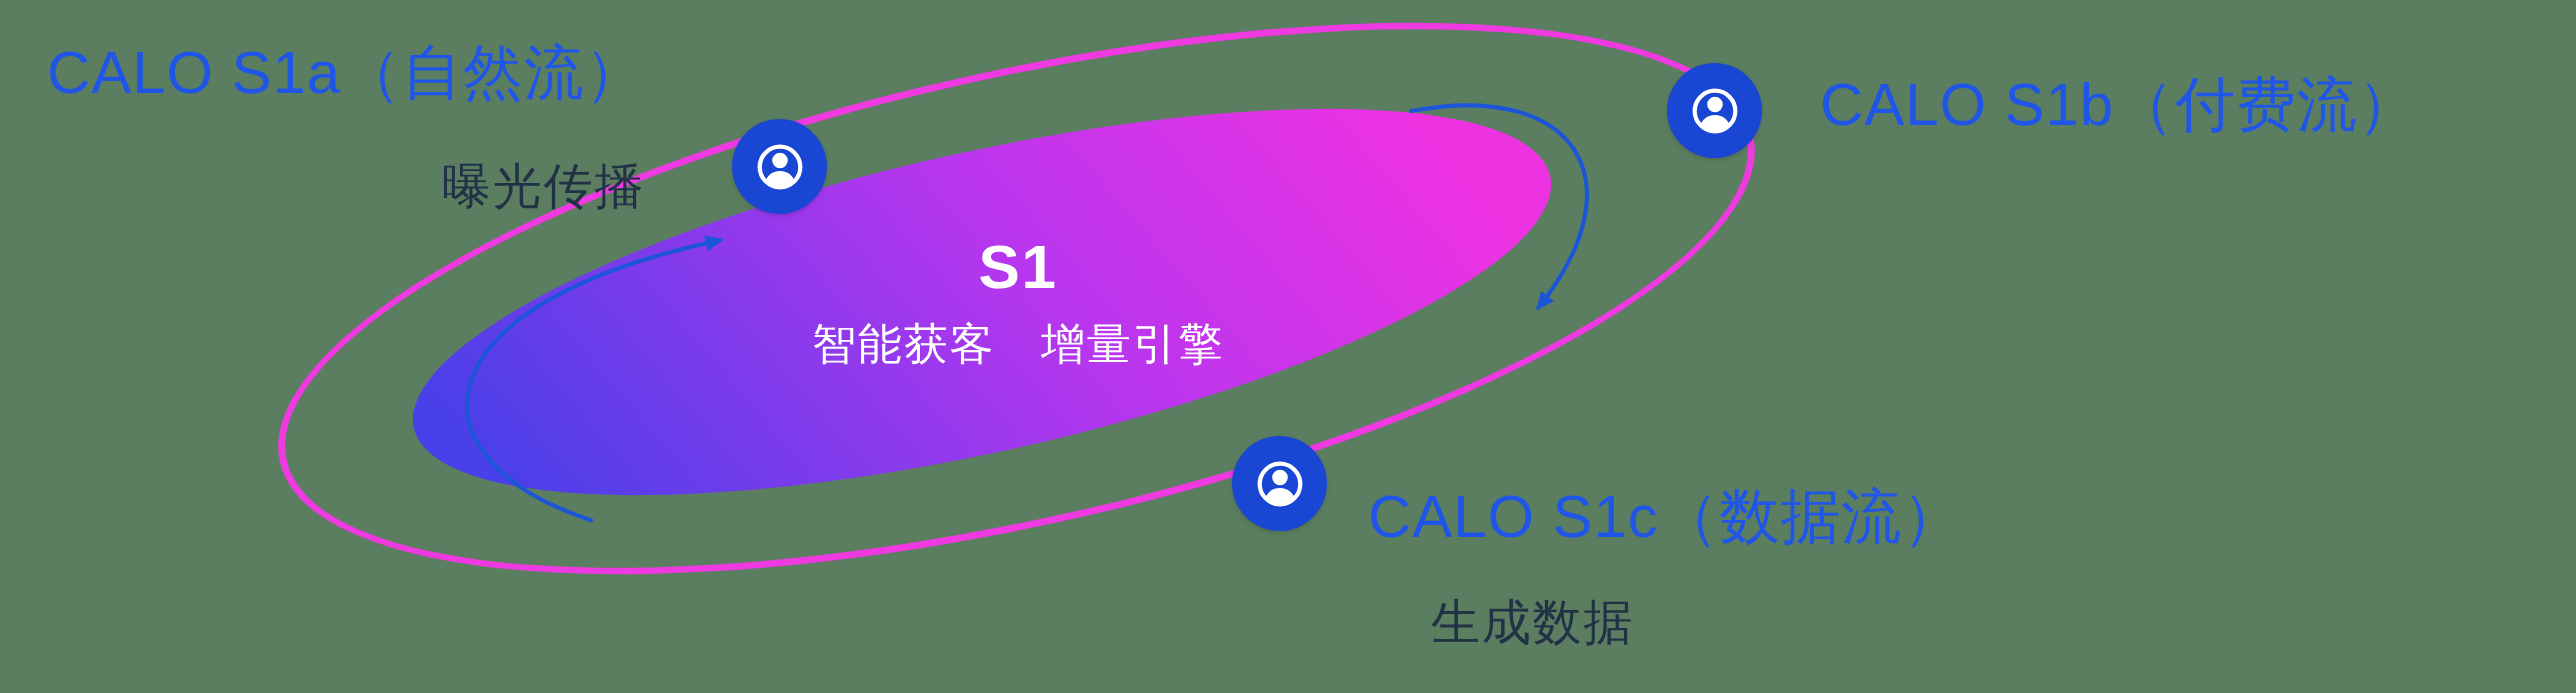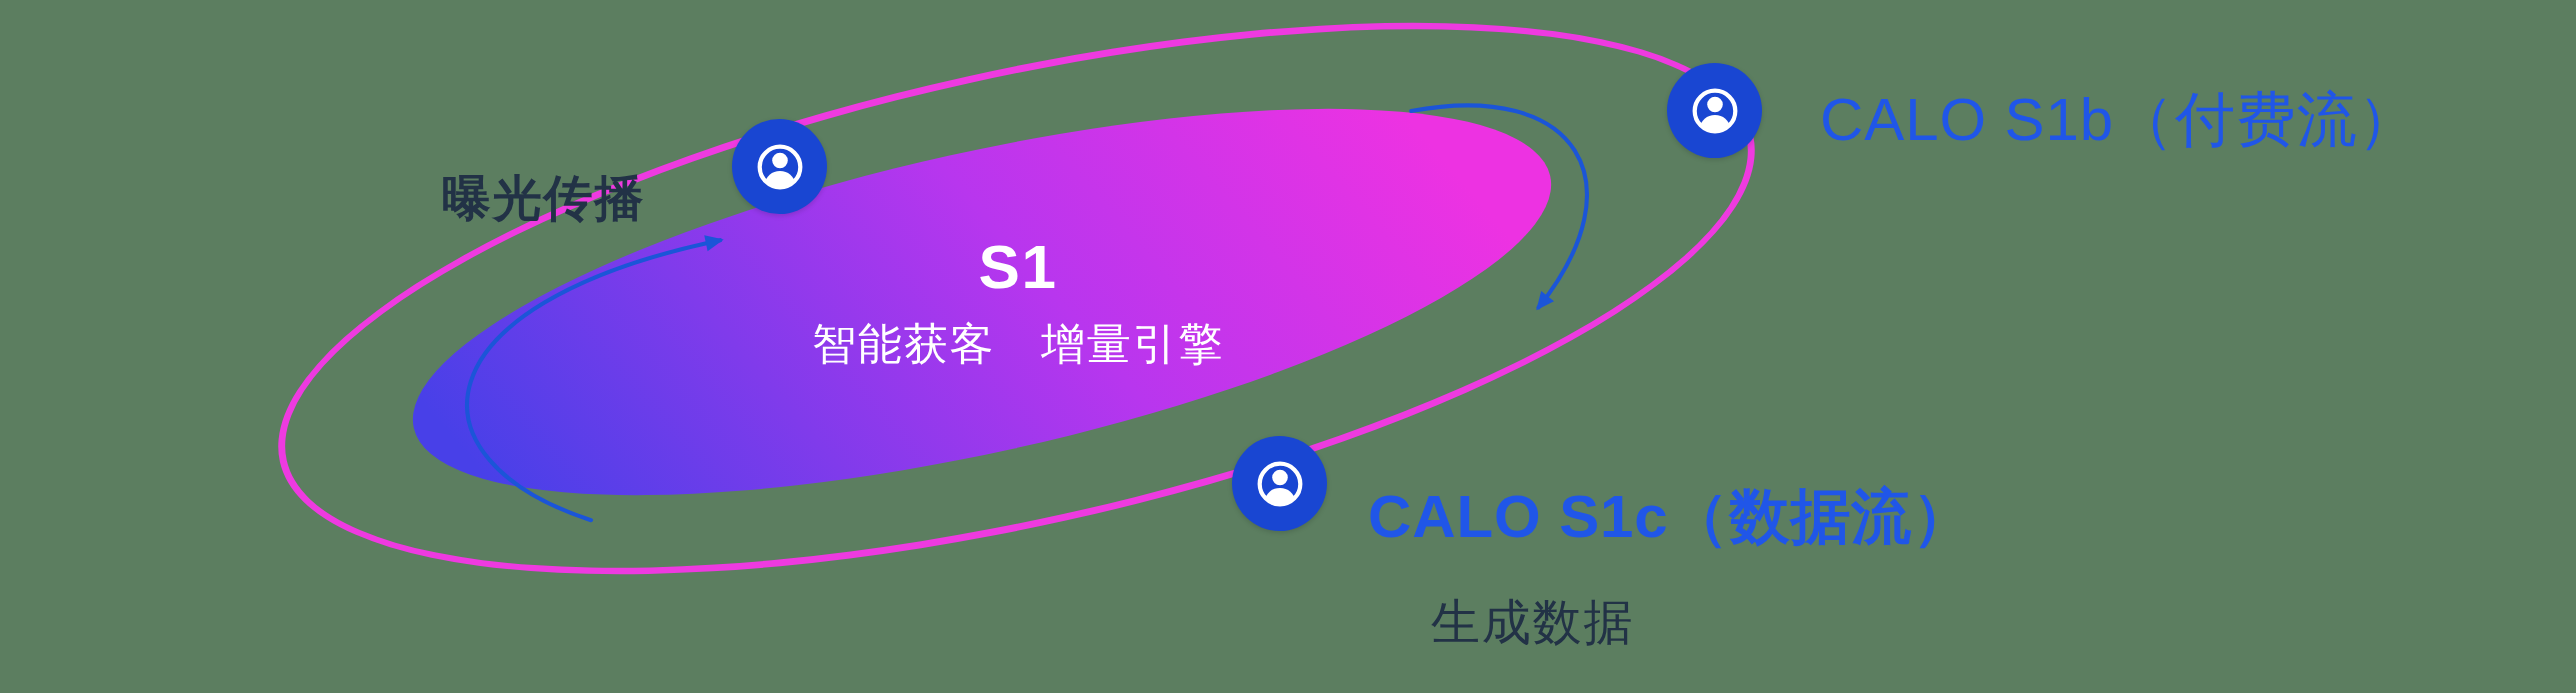--- a/index.html
+++ b/index.html
@@ -70,24 +70,24 @@
     font-size:60px;font-weight:500;letter-spacing:0.9px;
     line-height:1.1;
   }
   .sublabel{
     position:absolute;white-space:nowrap;
     color:var(--sublabel-dark);
     font-size:49px;font-weight:500;letter-spacing:1.8px;
     line-height:1.1;
   }
   .label-a{left:47px;top:40px;}
-  .sub-a{left:442px;top:172px;font-weight:bold;}
-  .label-b{left:1820px;top:87px;text-align:right;}
+  .sub-a{left:442px;top:160px;}
+  .label-b{left:1820px;top:72px;text-align:right;}
   .sub-b{left:1957px;top:202px;}
-  .label-c{left:1368px;top:484px;font-weight:bold;}
+  .label-c{left:1368px;top:484px;}
   .sub-c{left:1431px;top:596px;}
   .arrows{
     position:absolute;left:0;top:0;width:2576px;height:694px;
     pointer-events:none;
   }
   .arrow-path{
     fill:none;
     stroke:var(--arrow-blue);
     stroke-width:4.5;
     stroke-linecap:round;
@@ -154,20 +154,21 @@
           </clipPath>
         </defs>
       <circle cx="24" cy="24" r="12.5" fill="none" stroke="#ffffff" stroke-width="2.6"></circle>
       <g clip-path="url(#u3)">
         <circle cx="24" cy="20" r="4.8" fill="#ffffff"></circle>
         <ellipse cx="24" cy="34" rx="9" ry="7.5" fill="#ffffff"></ellipse>
       </g>
     </svg>
   </div>
 
+  <div class="label label-a">CALO S1a（自然流）</div>
   <div class="sublabel sub-a">曝光传播</div>
 
   <div class="label label-b">CALO S1b（付费流）</div>
 
   <div class="label label-c">CALO S1c（数据流）</div>
   <div class="sublabel sub-c">生成数据</div>
 
 </div>
 
 

